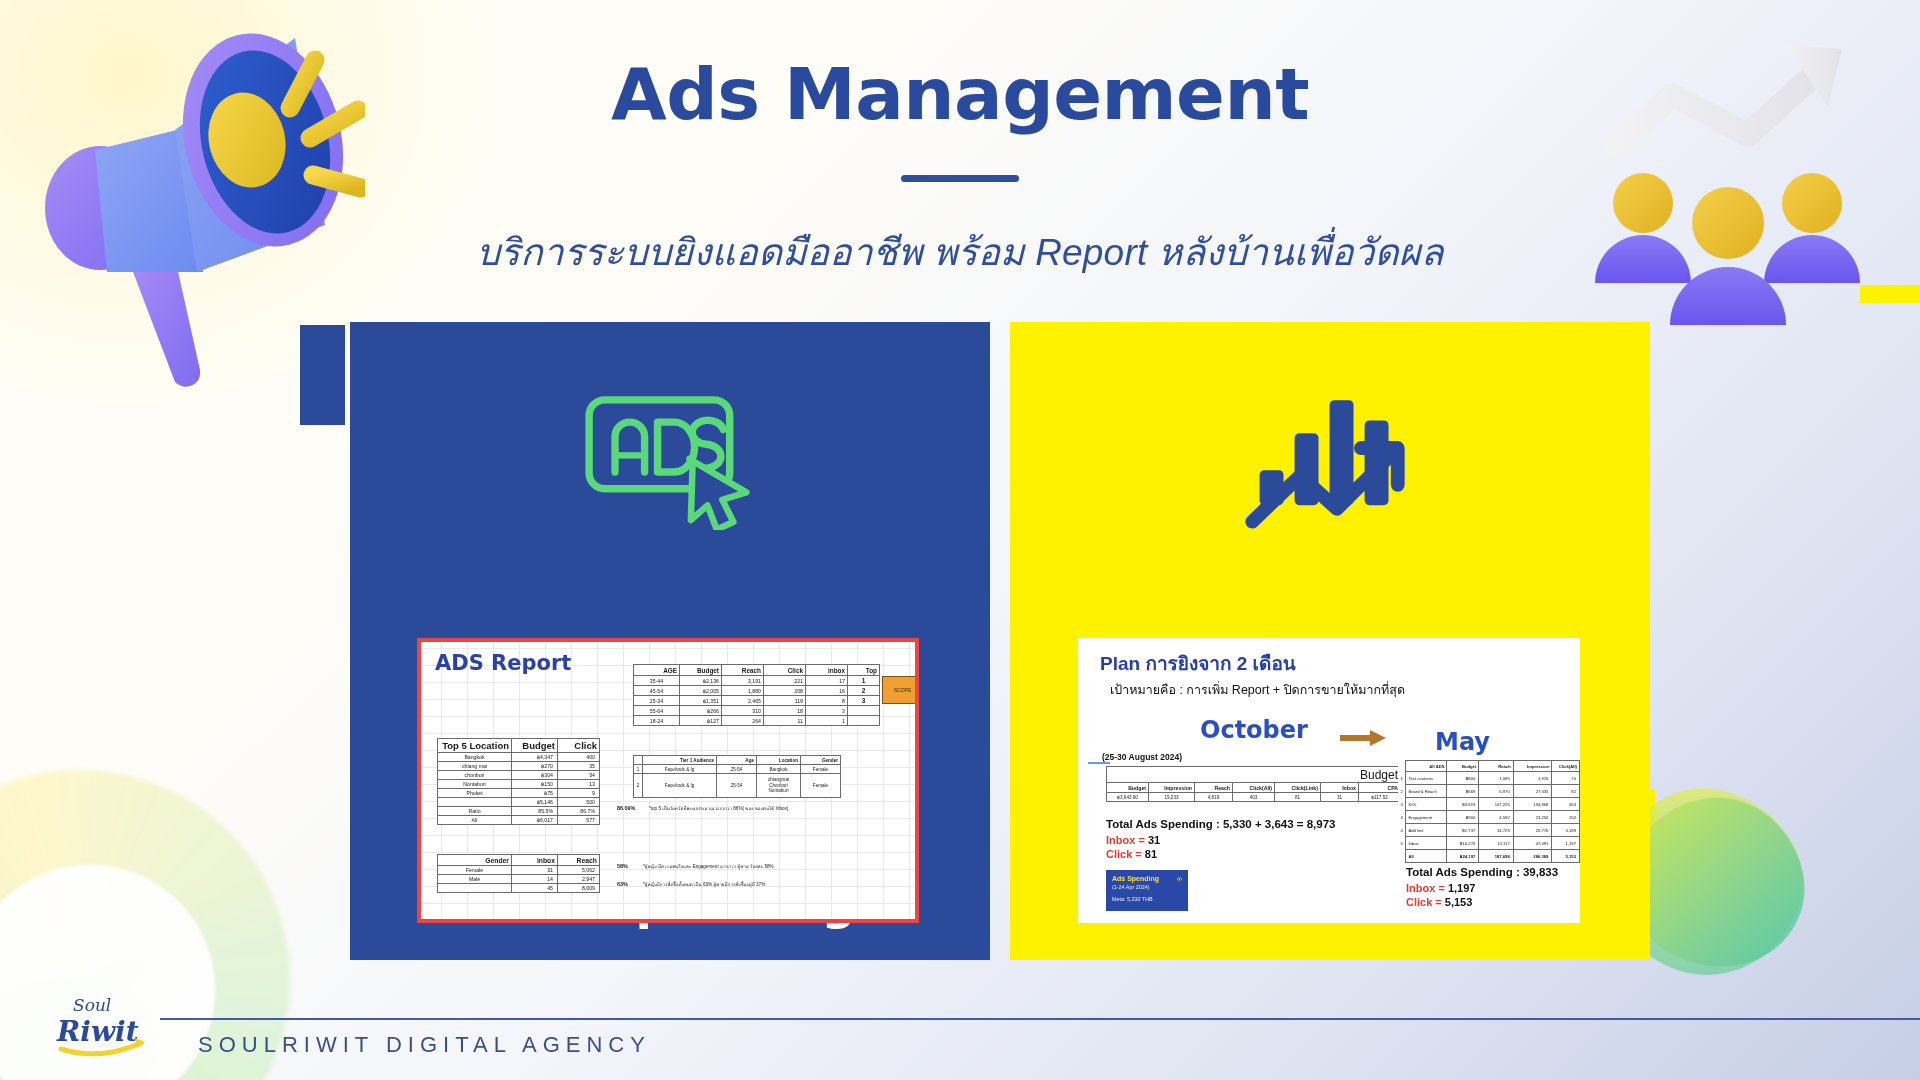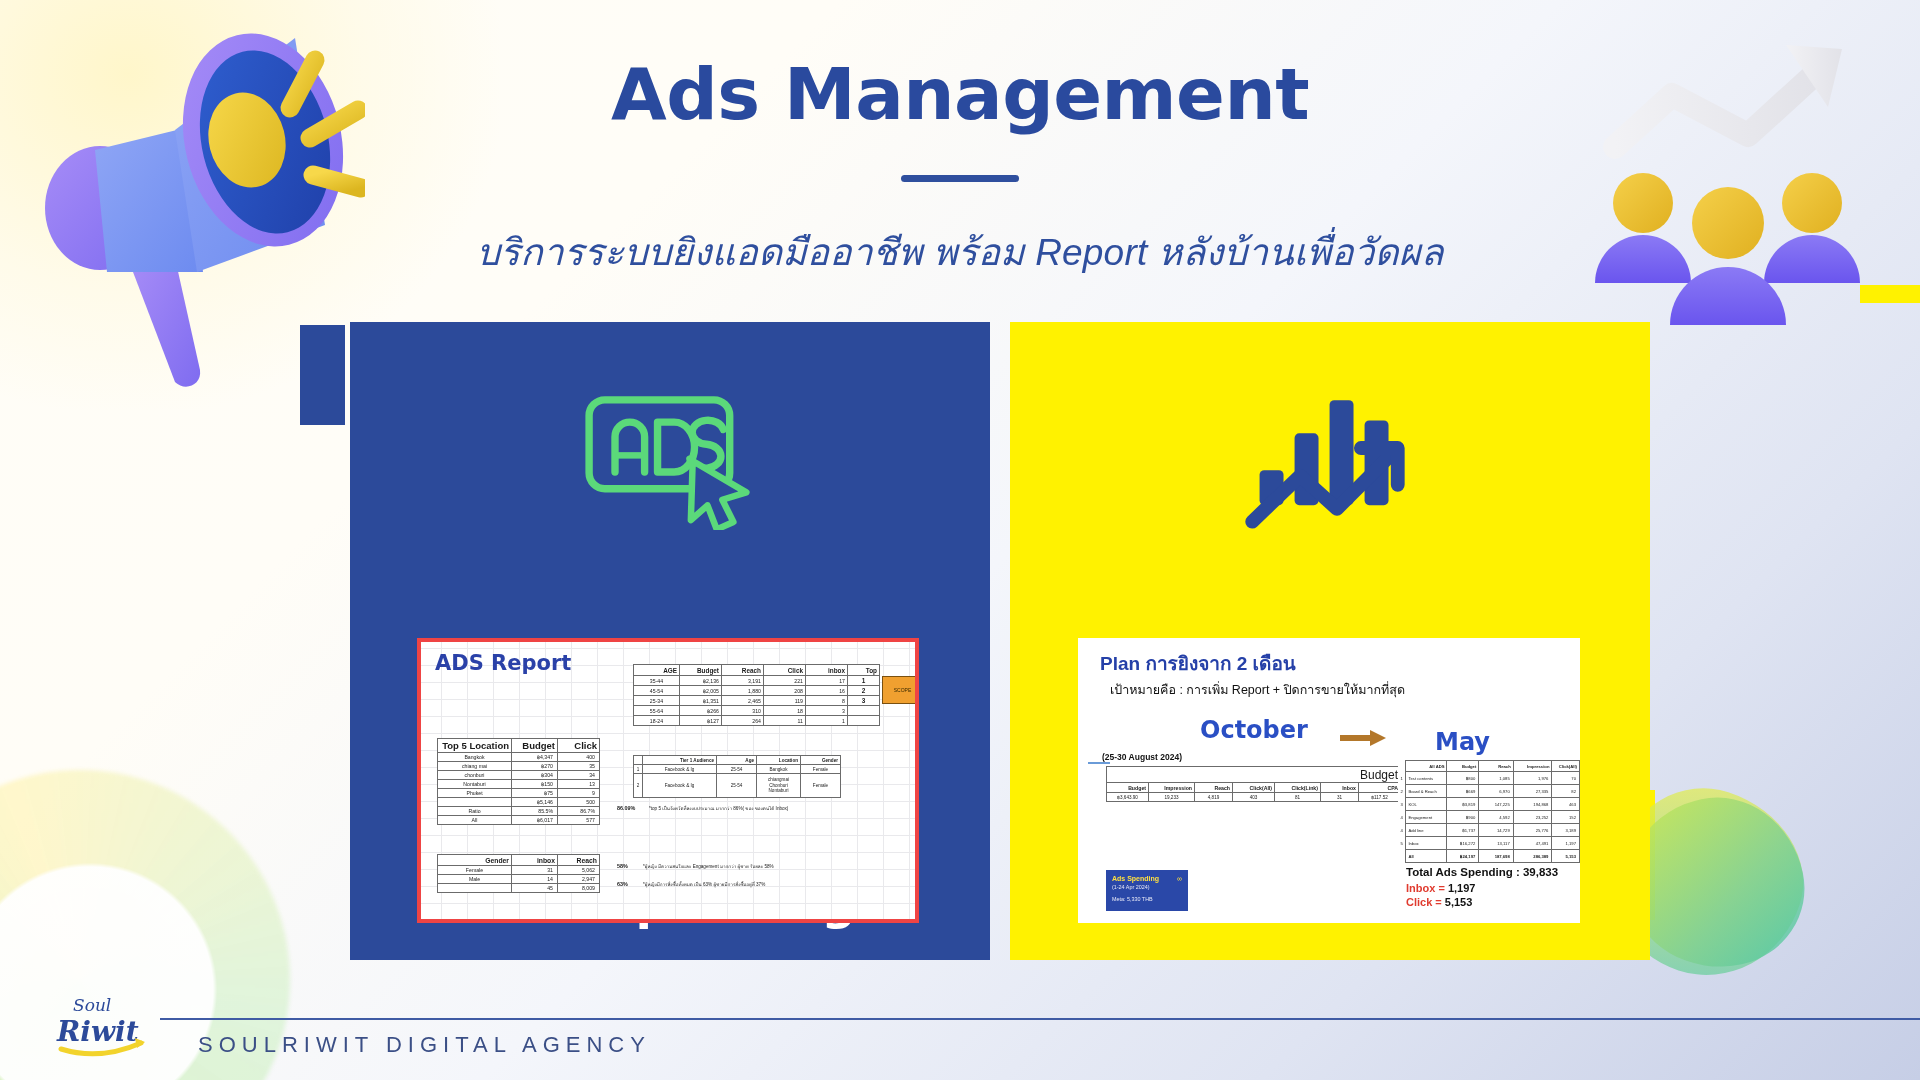--- a/index.html
+++ b/index.html
@@ -561,20 +561,29 @@
         <td>19,233</td>
         <td>4,819</td>
         <td>403</td>
         <td>81</td>
         <td>31</td>
         <td>฿117.52</td>
       </tr>
     </tbody>
   </table>
 
+  <div class="totals tot-april">
+    <span class="big">Total Ads Spending : 5,330 + 3,643 = 8,973</span>
+    <span class="kv">
+      <span class="k">Inbox  = </span><span class="v">31</span>
+    </span>
+    <span class="kv">
+      <span class="k">Click = </span><span class="v">81</span>
+    </span>
+  </div>
 
   <div class="spend-box">
     <div class="sb-ic">∞</div>
     <div class="sb-t">Ads Spending</div>
     <div class="sb-d">(1-24 Apr 2024)</div>
     <div class="sb-m">Meta: 5,330 THB</div>
   </div>
 
   <table class="xls t-may">
     <thead>

